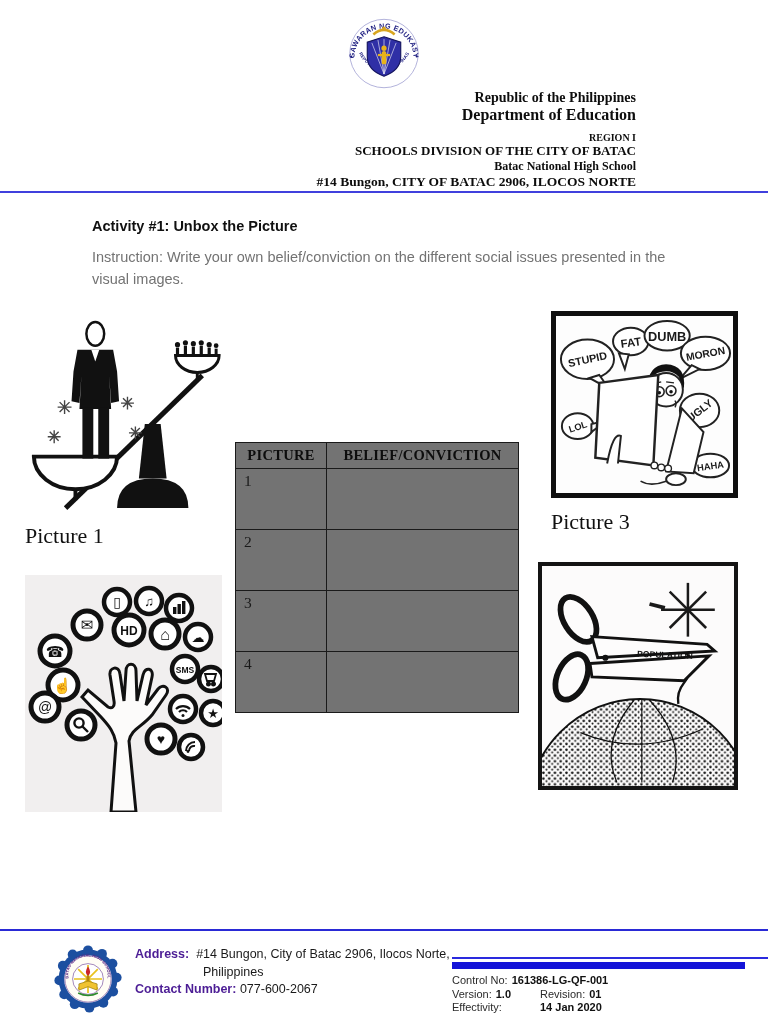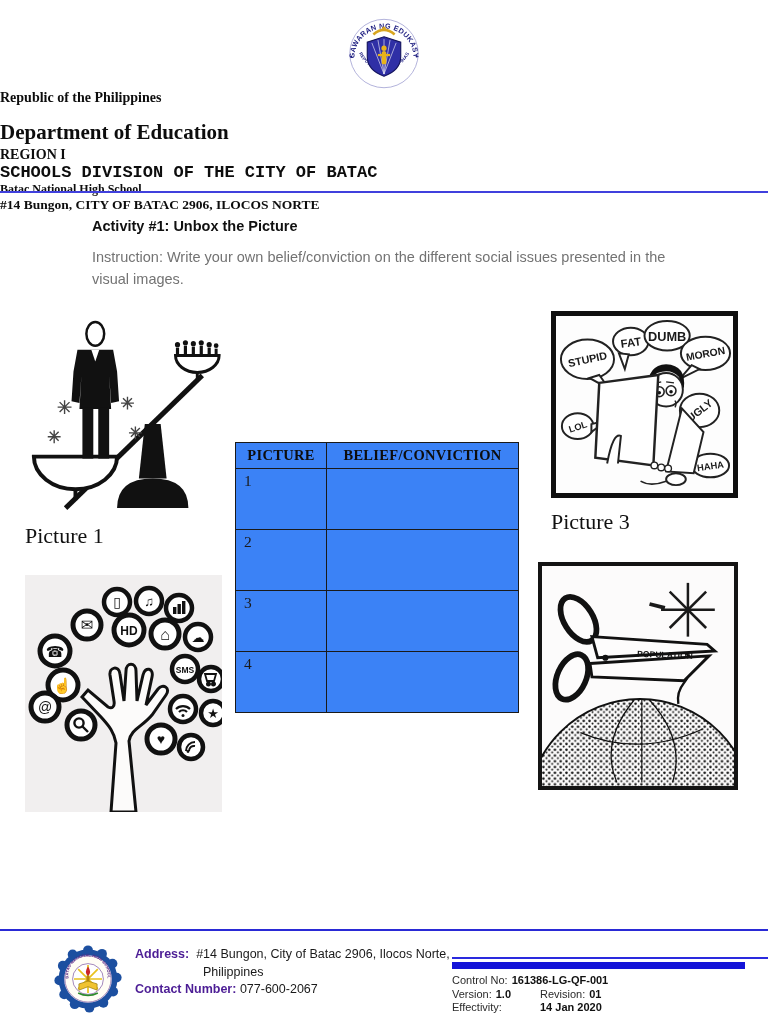--- a/index.html
+++ b/index.html
@@ -3,41 +3,41 @@
 <meta charset="utf-8">
 <style>
   * { margin:0; padding:0; box-sizing:border-box; }
   html,body { width:768px; height:1024px; }
   body { position:relative; width:768px; height:1024px; background:#ffffff;
          font-family:"Liberation Sans", sans-serif; overflow:hidden; }
 
   .abs { position:absolute; }
 
   
-  .hdr { top:90px; left:0; width:636px; text-align:left;
+  .hdr { top:90px; left:0; width:636px; text-align:right;
          font-family:"Liberation Serif", serif; font-weight:bold; color:#0d0d0d; }
   .hdr .l1 { font-size:14px; }
-  .hdr .l2 { font-size:21px; margin-top:14px; }
-  .hdr .l3 { font-size:14px; margin-top:2px; }
-  .hdr .l4 { font-size:17px;font-family:Liberation Mono, monospace; }
+  .hdr .l2 { font-size:16px; margin-top:0; }
+  .hdr .l3 { font-size:10px; margin-top:8px; }
+  .hdr .l4 { font-size:13px; }
   .hdr .l5 { font-size:12px; }
   .hdr .l6 { font-size:13.5px; }
   .hdr-rule { top:191px; left:0; width:768px; height:2px; background:#17174f;
               border-bottom:2px solid #4040dd; }
 
   
   .act-title { top:218px; left:92px; font-size:14.5px; font-weight:bold; color:#111;text-align:center; }
   .act-instr { top:246px; left:92px; width:586px; font-size:14.5px; color:#737373; line-height:1.55; }
 
   
   .caption { font-family:"Liberation Serif", serif; font-size:22px; color:#111; text-align:left; }
 
   
   .belief-table { top:442px; left:235px; border-collapse:collapse; table-layout:fixed; }
-  .belief-table th, .belief-table td { border:1.5px solid #1a1a1a; background:#3b82f6; }
+  .belief-table th, .belief-table td { border:1.5px solid #1a1a1a; background:#737373; }
   .belief-table th { font-family:"Liberation Serif", serif; font-size:14.5px; font-weight:bold;
                      color:#0d0d0d; height:26px; text-align:center; letter-spacing:0.3px; }
   .belief-table td { height:61px; vertical-align:top; font-family:"Liberation Serif", serif;
                      font-size:15.5px; color:#1a1a1a; padding:3px 0 0 8px; }
   .col-pic { width:91px; } .col-belief { width:192px; }
 
   
   .frame { border:5px solid #0f0f0f; background:#fdfdfd; }
   .frame-thin { border:4px solid #141414; background:#fcfbfb; }
 

